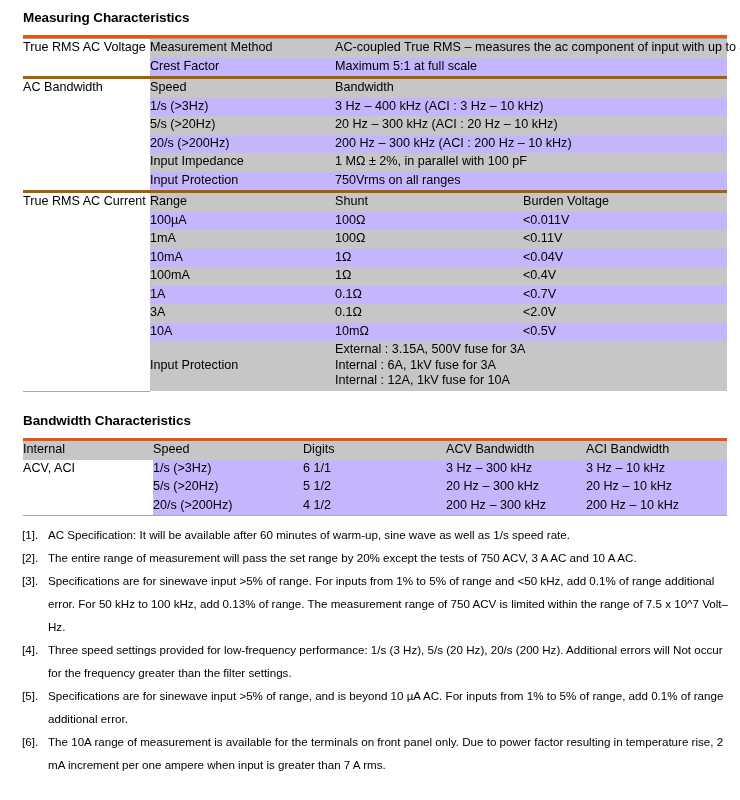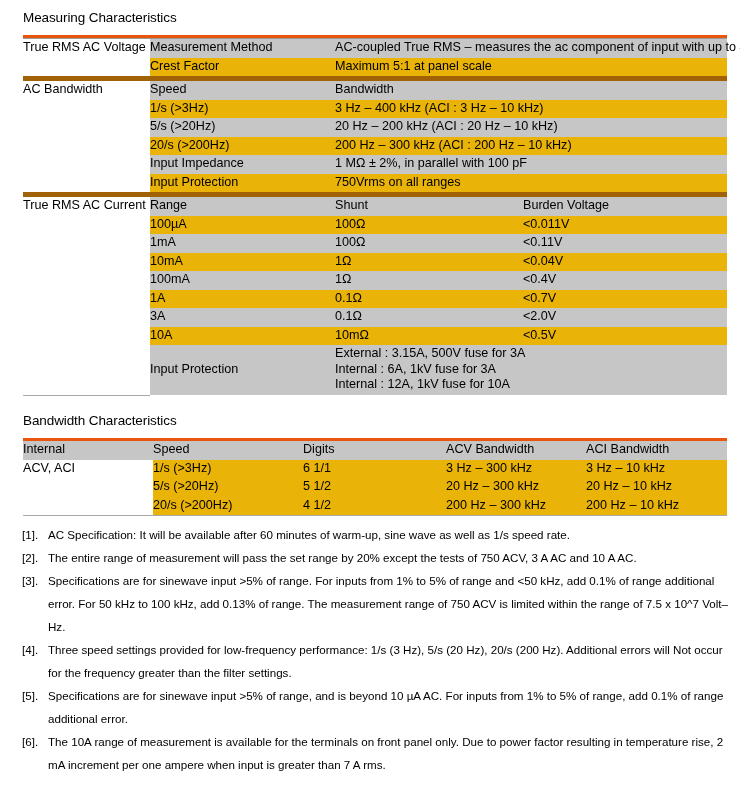--- a/index.html
+++ b/index.html
@@ -19,21 +19,21 @@
   .page {
     position: relative;
     width: 740px;
     height: 800px;
     padding: 0;
   }
 
   
   .section-heading {
     font-size: 13.5px;
-    font-weight: normal;
+    font-weight: bold;
     letter-spacing: -0.1px;
     color: #000;
     margin: 0;
     padding: 0;
   }
 
   
   .orange-rule {
     height: 3px;
     background: #E8550F;
@@ -54,33 +54,33 @@
     table-layout: fixed;
     font-size: 12.6px;
   }
   table.spec td {
     padding: 1px 0 2px 0;
     vertical-align: top;
     line-height: 15.5px;
     white-space: nowrap;
   }
   .shaded { background: #c6c6c6; margin-left: 24px; }
-  .plain  { background: #eab308; }
+  .plain  { background: #c4b5fd; }
 
   .rowlabel {
     background: #ffffff !important;
     vertical-align: middle;
     padding-right: 6px;
     white-space: normal;
     line-height: 16px;
   }
   .cellpad { padding-left: 5px; }
 
   .divider-top td {
-    border-top: 5px solid #a16207;
+    border-top: 3px solid #a16207;
   }
 
   .wrapcell { white-space: normal; }
 
   
   .notes {
     font-size: 11.6px;
     line-height: 23px;
   }
   .note {
@@ -119,35 +119,35 @@
       </colgroup>
 
       <tbody>
           <tr>
         <td class="rowlabel" rowspan="2">True RMS AC Voltage</td>
         <td class="shaded cellpad">Measurement Method</td>
         <td class="shaded cellpad wrapcell" colspan="2">AC-coupled True RMS – measures the ac component of input with up to 400 Vdc of bias on any range.</td>
       </tr>
       <tr>
         <td class="plain cellpad">Crest Factor</td>
-        <td class="plain cellpad" colspan="2">Maximum 5:1 at panel scale</td>
+        <td class="plain cellpad" colspan="2">Maximum 5:1 at full scale</td>
       </tr>
 
       <tr class="divider-top">
         <td class="rowlabel" rowspan="6">AC Bandwidth</td>
         <td class="shaded cellpad">Speed</td>
         <td class="shaded cellpad" colspan="2">Bandwidth</td>
       </tr>
       <tr>
         <td class="plain cellpad">1/s (&gt;3Hz)</td>
         <td class="plain cellpad" colspan="2">3 Hz – 400 kHz (ACI : 3 Hz – 10 kHz)</td>
       </tr>
       <tr>
         <td class="shaded cellpad">5/s (&gt;20Hz)</td>
-        <td class="shaded cellpad" colspan="2">20 Hz – 200 kHz (ACI : 20 Hz – 10 kHz)</td>
+        <td class="shaded cellpad" colspan="2">20 Hz – 300 kHz (ACI : 20 Hz – 10 kHz)</td>
       </tr>
       <tr>
         <td class="plain cellpad">20/s (&gt;200Hz)</td>
         <td class="plain cellpad" colspan="2">200 Hz – 300 kHz (ACI : 200 Hz – 10 kHz)</td>
       </tr>
       <tr>
         <td class="shaded cellpad">Input Impedance</td>
         <td class="shaded cellpad" colspan="2">1 MΩ ± 2%, in parallel with 100 pF</td>
       </tr>
       <tr>

